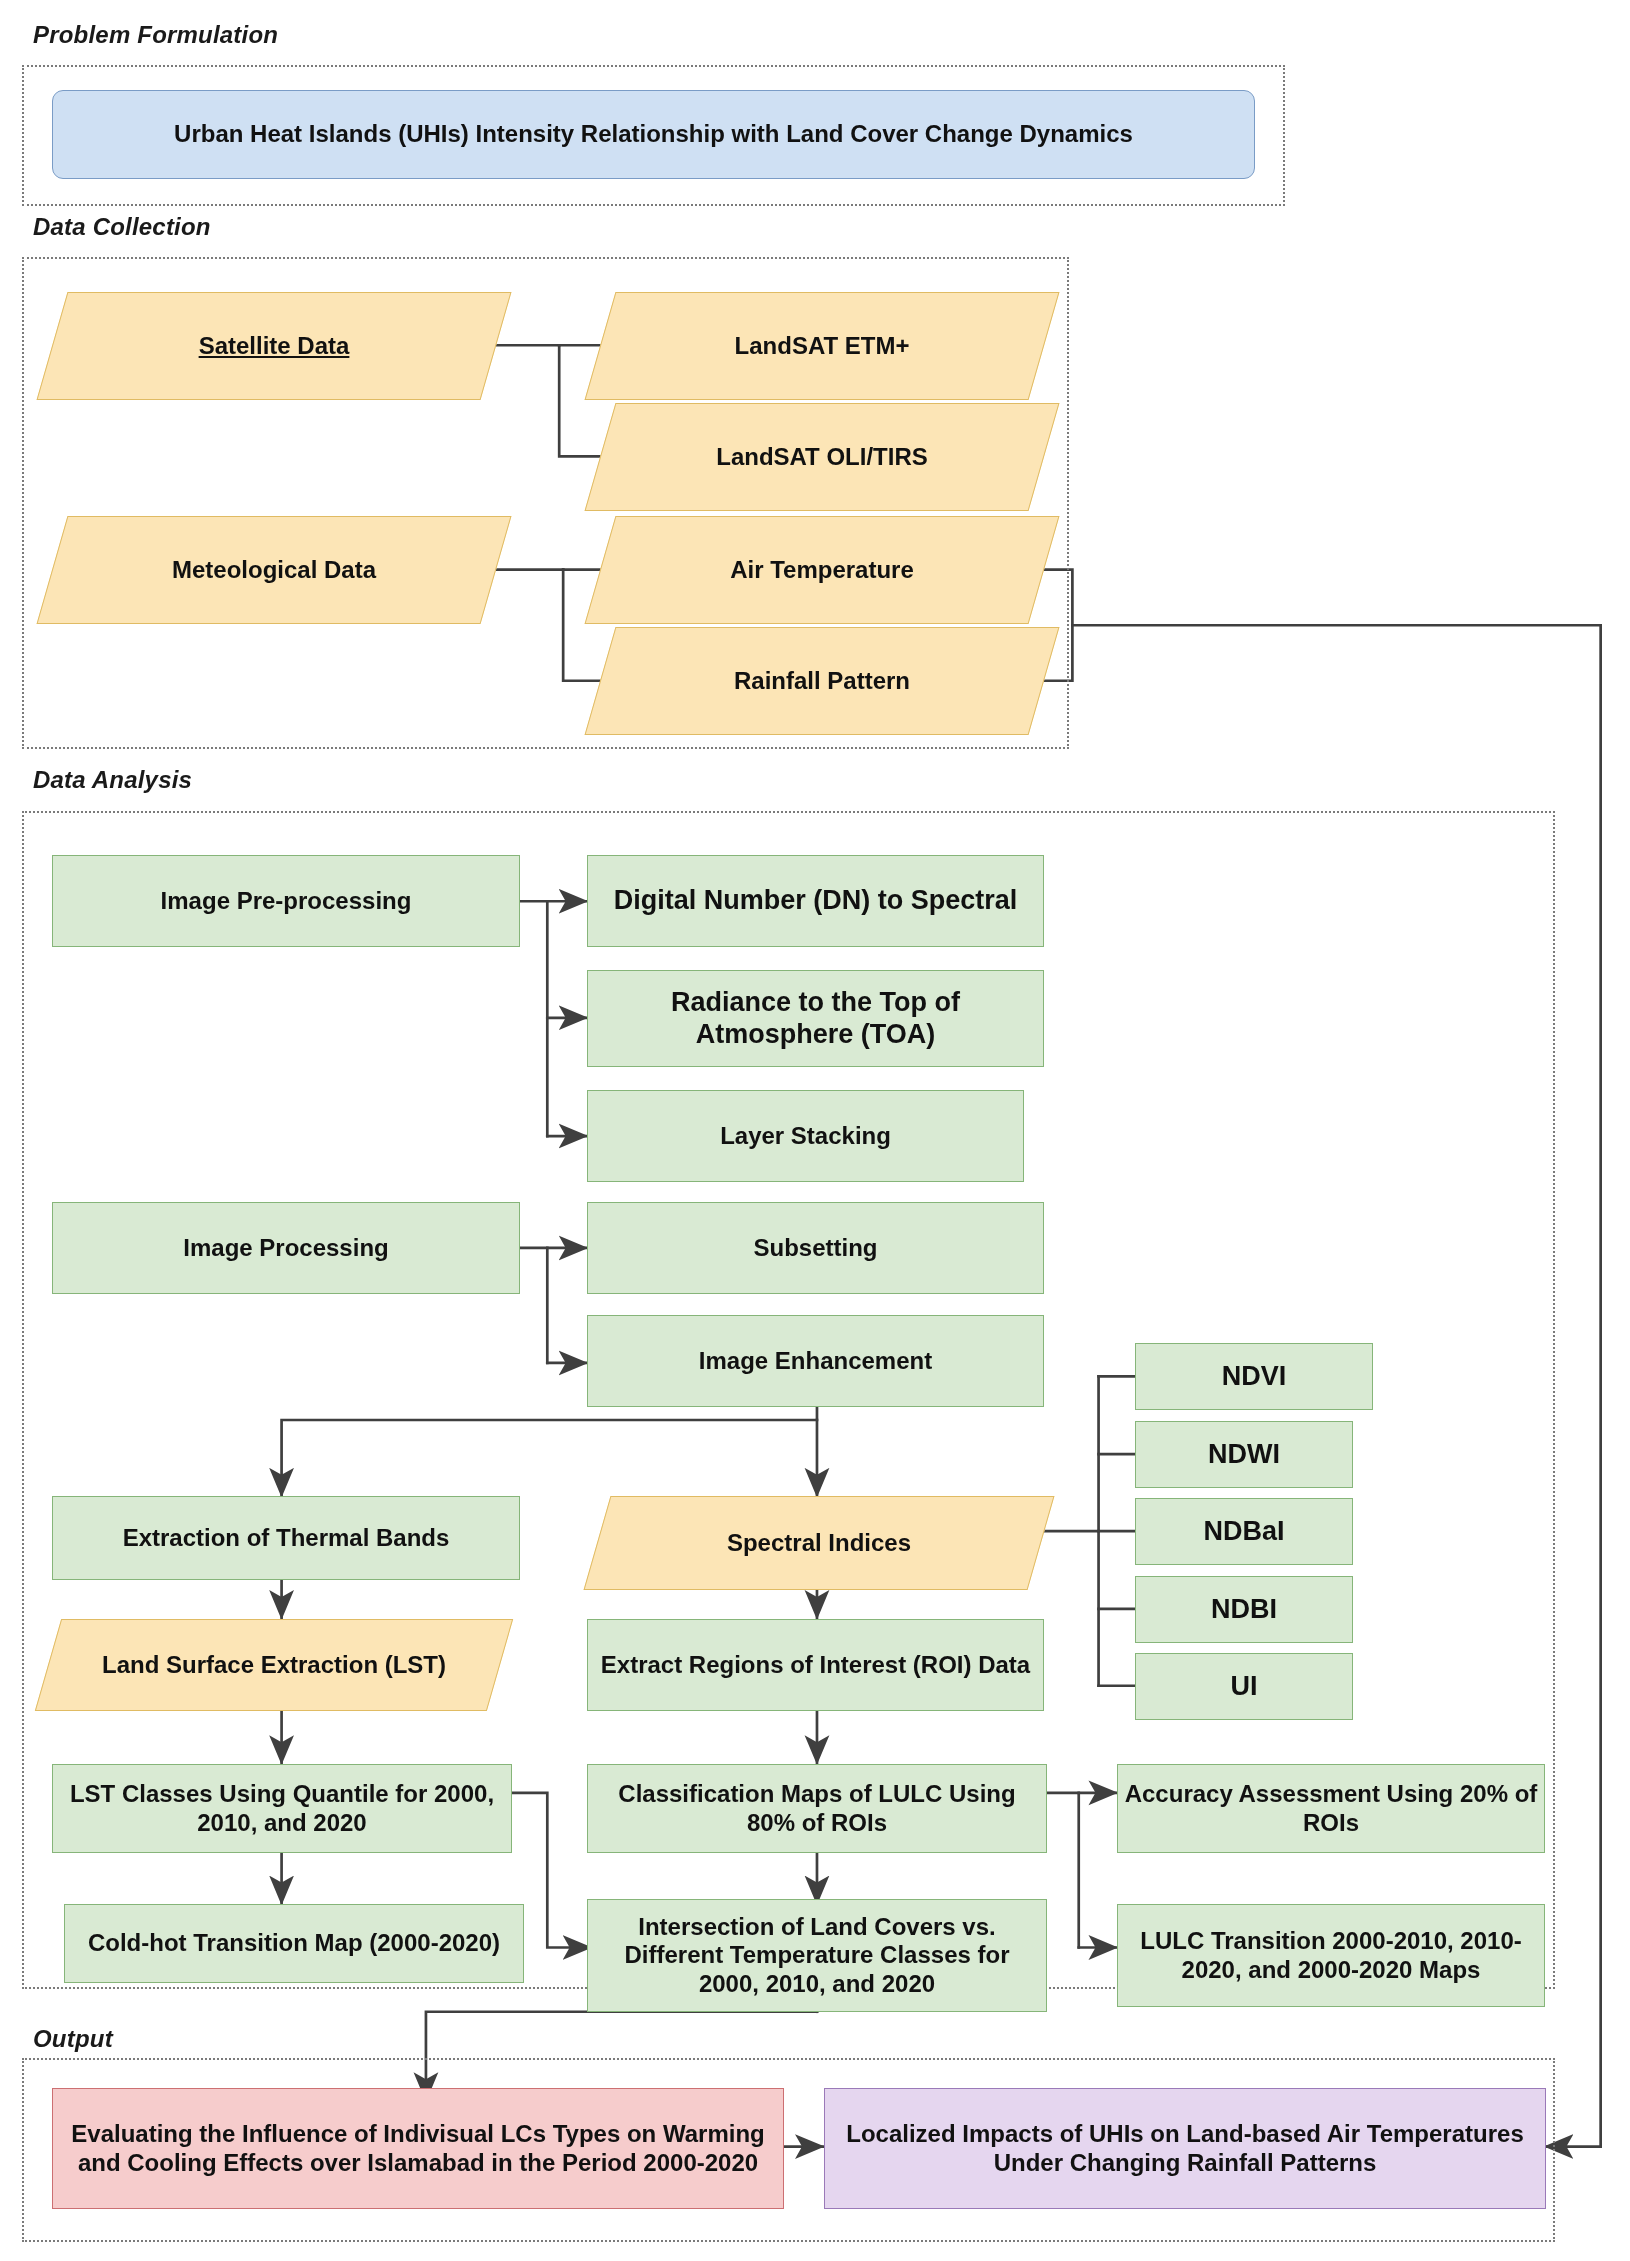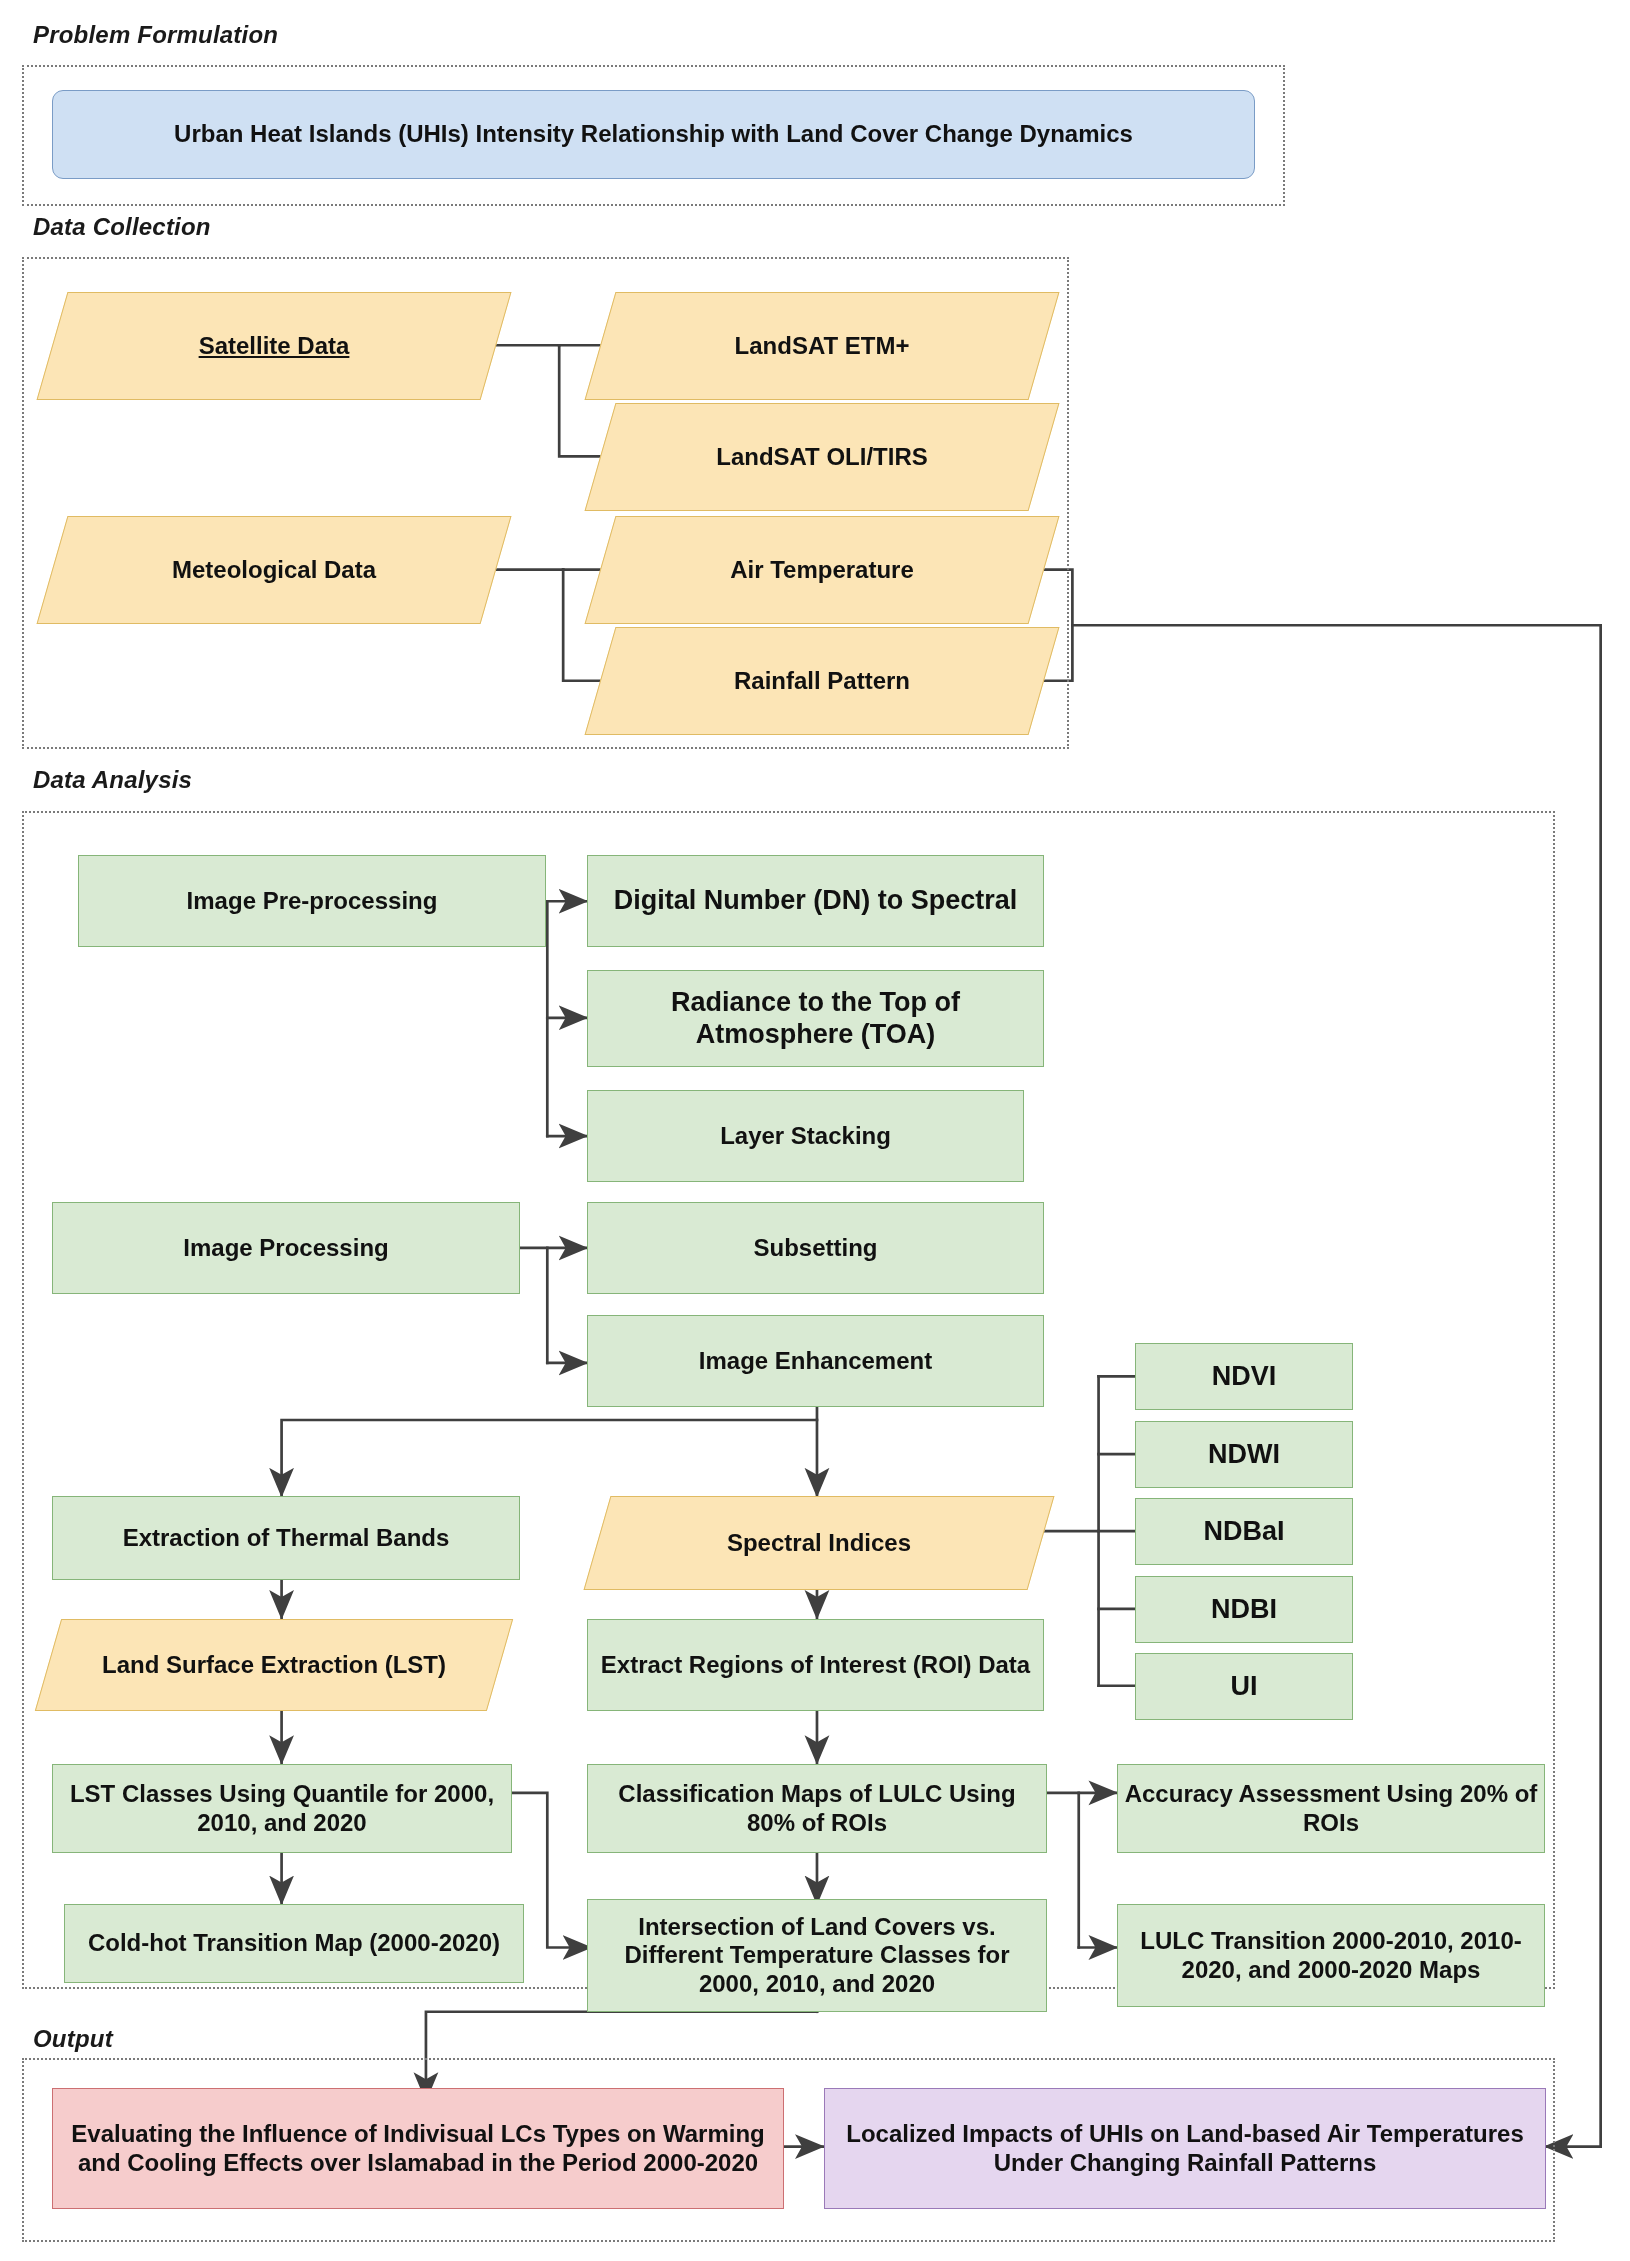--- a/index.html
+++ b/index.html
@@ -142,35 +142,35 @@
   <div class="para f30" style="left:600px;top:516px;width:444px;height:108px;">
     <span class="skew"></span>
     <span class="txt">Air Temperature</span>
   </div>
 
   <div class="para f30" style="left:600px;top:627px;width:444px;height:108px;">
     <span class="skew"></span>
     <span class="txt">Rainfall Pattern</span>
   </div>
 
-  <div class="node rect f30" style="left:52px;top:855px;width:468px;height:92px;margin-left:26px;">Image Pre-processing</div>
+  <div class="node rect f30" style="left:52px;top:855px;width:468px;height:92px;">Image Pre-processing</div>
 
   <div class="node rect f29" style="left:587px;top:855px;width:457px;height:92px;">Digital Number (DN) to Spectral</div>
 
   <div class="node rect f29" style="left:587px;top:970px;width:457px;height:97px;">Radiance to the Top of Atmosphere (TOA)</div>
 
   <div class="node rect f30" style="left:587px;top:1090px;width:437px;height:92px;">Layer Stacking</div>
 
   <div class="node rect f30" style="left:52px;top:1202px;width:468px;height:92px;">Image Processing</div>
 
   <div class="node rect f30" style="left:587px;top:1202px;width:457px;height:92px;">Subsetting</div>
 
   <div class="node rect f30" style="left:587px;top:1315px;width:457px;height:92px;">Image Enhancement</div>
 
-  <div class="node rect f29" style="left:1135px;top:1343px;width:218px;height:67px;">NDVI</div>
+  <div class="node rect f29" style="left:1135px;top:1343px;width:238px;height:67px;">NDVI</div>
   <div class="node rect f29" style="left:1135px;top:1421px;width:218px;height:67px;">NDWI</div>
   <div class="node rect f29" style="left:1135px;top:1498px;width:218px;height:67px;">NDBaI</div>
   <div class="node rect f29" style="left:1135px;top:1576px;width:218px;height:67px;">NDBI</div>
   <div class="node rect f29" style="left:1135px;top:1653px;width:218px;height:67px;">UI</div>
 
   <div class="node rect f30" style="left:52px;top:1496px;width:468px;height:84px;">Extraction of Thermal Bands</div>
 
   <div class="para f30" style="left:597px;top:1496px;width:444px;height:94px;">
     <span class="skew"></span>
     <span class="txt">Spectral Indices</span>

